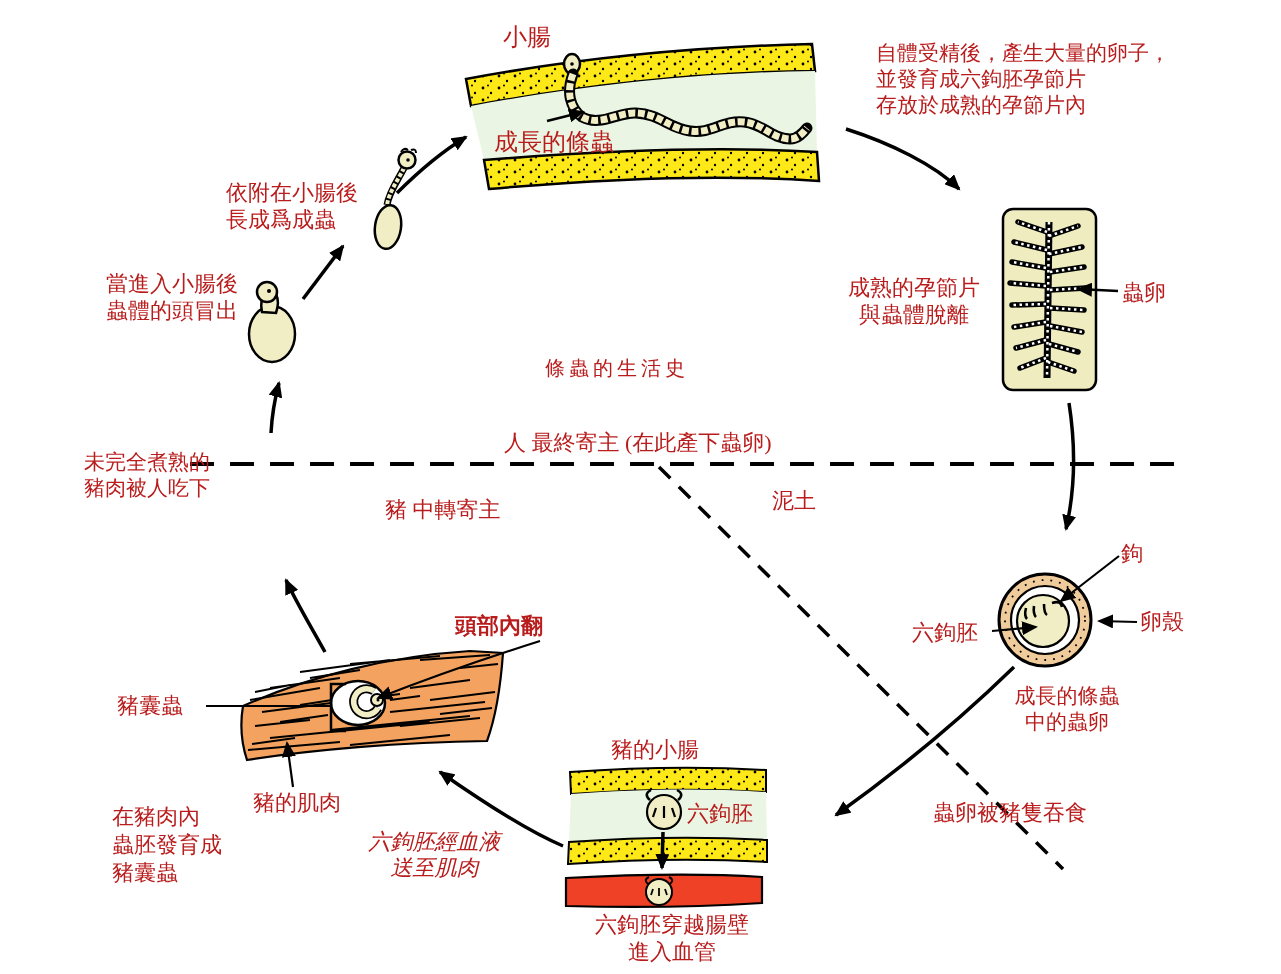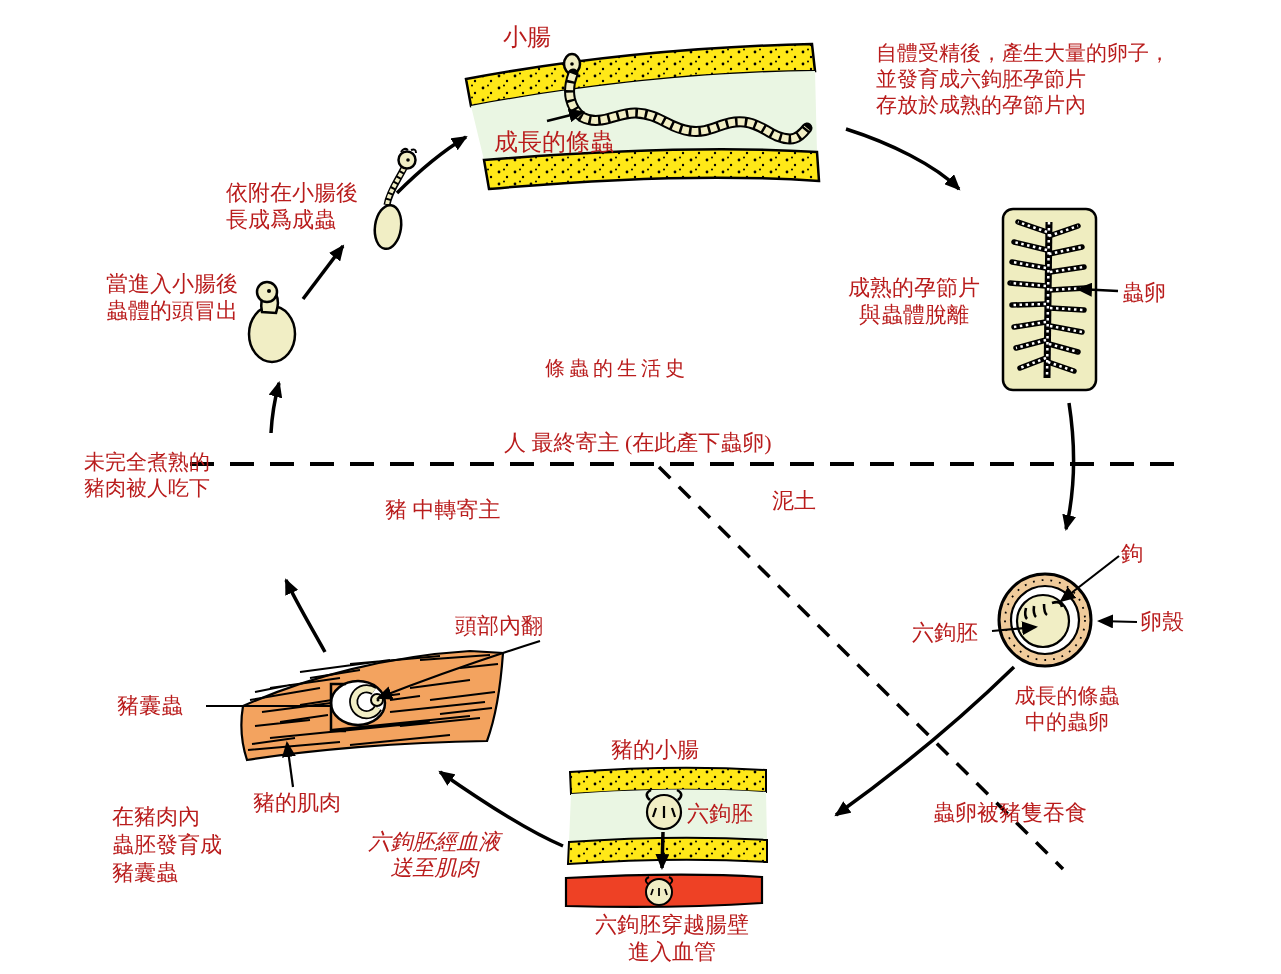--- a/index.html
+++ b/index.html
@@ -163,21 +163,21 @@
   <div class="lbl" style="left:1121px; top:540px;">鉤</div>
   <div class="lbl" style="left:1140px; top:608px;">卵殼</div>
   <div class="lbl" style="left:912px; top:619px;">六鉤胚</div>
   <div class="lbl small center" style="left:1002px; top:683px; width:130px;">
     <div>成長的條蟲</div>
     <div>中的蟲卵</div>
   </div>
 
   <div class="lbl" style="left:933px; top:799px;">蟲卵被豬隻吞食</div>
 
-  <div class="lbl" style="left:455px; top:612px;">頭部內翻</div>
+  <div class="lbl" style="left:455px; top:612px;font-weight:bold;">頭部內翻</div>
   <div class="lbl" style="left:117px; top:692px;">豬囊蟲</div>
   <div class="lbl" style="left:112px; top:761px; line-height:28px;margin-top:42px;">
     <div>在豬肉內</div>
     <div>蟲胚發育成</div>
     <div>豬囊蟲</div>
   </div>
   <div class="lbl" style="left:253px; top:789px;">豬的肌肉</div>
 
   <div class="lbl center" style="left:352px; top:829px; width:165px; line-height:26px;font-style:italic;">
     <div>六鉤胚經血液</div>

